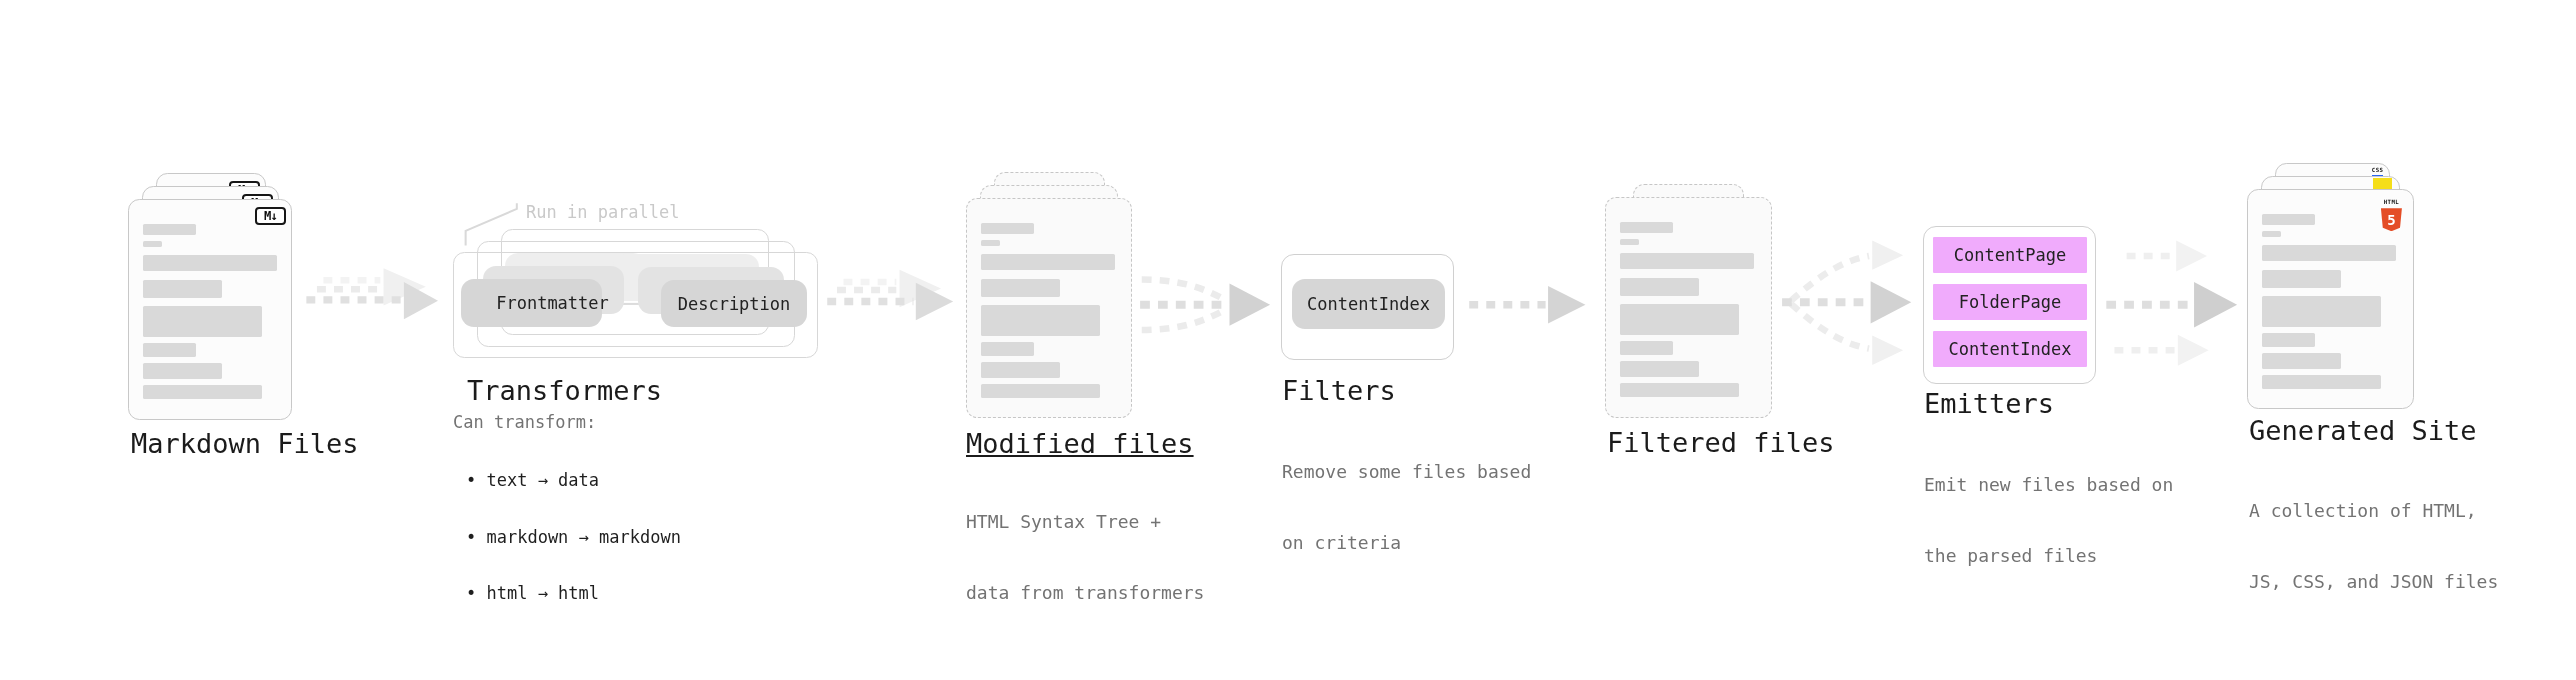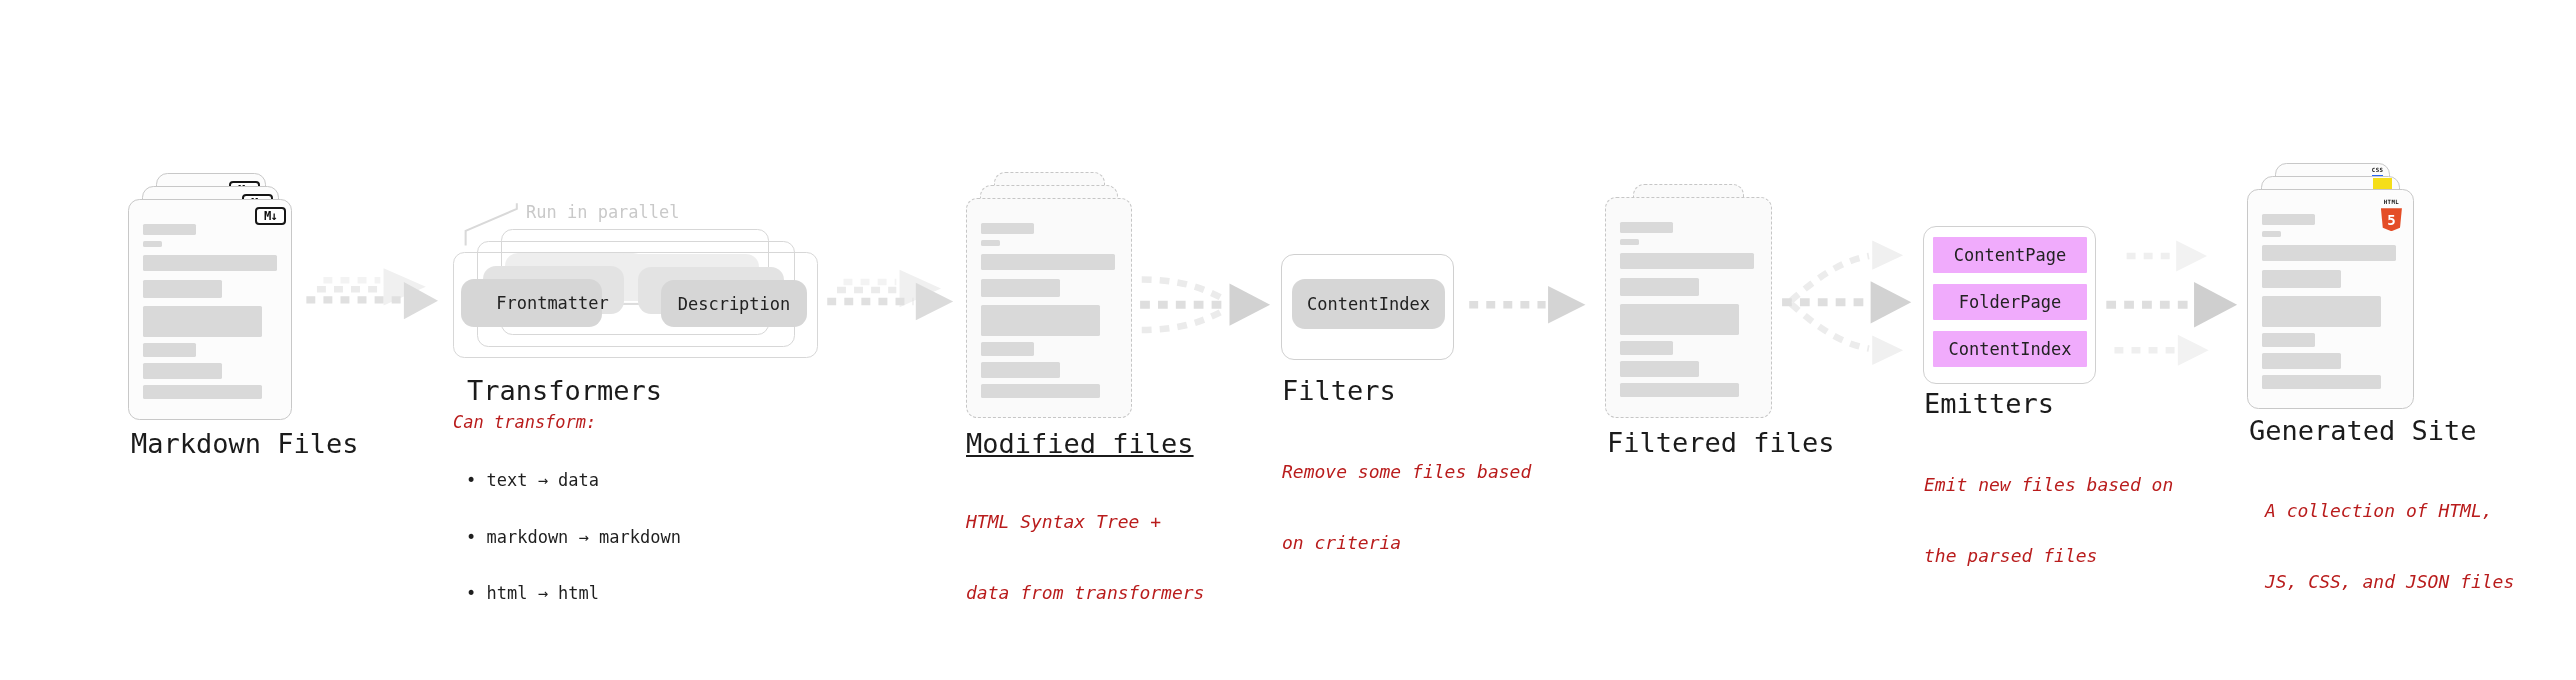--- a/index.html
+++ b/index.html
@@ -45,21 +45,21 @@
   .obox{position:absolute;border:1.6px solid #d7d7d7;border-radius:11.4px;background:transparent;box-sizing:border-box;}
   .pill{
     position:absolute;border-radius:13px;background:#d6d6d6;display:flex;align-items:center;justify-content:center;
     font-size:17px;color:#222;box-sizing:border-box;
   }
   .pill.l2{background:#e3e3e3;}
   .pill.l3{background:#eeeeee;}
   .epill{border-radius:1px;background:#f0abfc;}
   
   .title{position:absolute;font-size:27px;font-weight:500;color:#1b1b1b;white-space:pre;}
-  .sub{position:absolute;font-size:18px;line-height:23.6px;color:#b91c1c;white-space:pre;font-style:italic;}
+  .sub{position:absolute;font-size:18px;line-height:23.6px;color:#737373;white-space:pre;}
   .bullets{position:absolute;font-size:17px;line-height:18.7px;color:#1f1f1f;white-space:pre;}
   .callout-label{position:absolute;font-size:17px;color:#c9c9c9;white-space:pre;}
   svg{position:absolute;left:0;top:0;pointer-events:none;}
 </style>
 </head>
 <body>
 
 <svg width="2576" height="681" viewBox="0 0 3170 838">
 
   <g>
@@ -235,18 +235,18 @@
     <i class="bar b1"></i>
     <i class="bar b2"></i>
     <i class="bar b3"></i>
     <i class="bar b4"></i>
     <i class="bar b5"></i>
     <i class="bar b6"></i>
     <i class="bar b7"></i>
     <i class="bar b8"></i>
   </div>
   <div class="title" style="left:2249px;top:415px;">Generated Site</div>
-  <div class="sub" style="left:2249px;top:452px;margin-left:16px;">
+  <div class="sub" style="left:2249px;top:452px;">
     <div>A collection of HTML,</div>
     <div>JS, CSS, and JSON files</div>
   </div>
 </div>
 
 
 </body></html>

